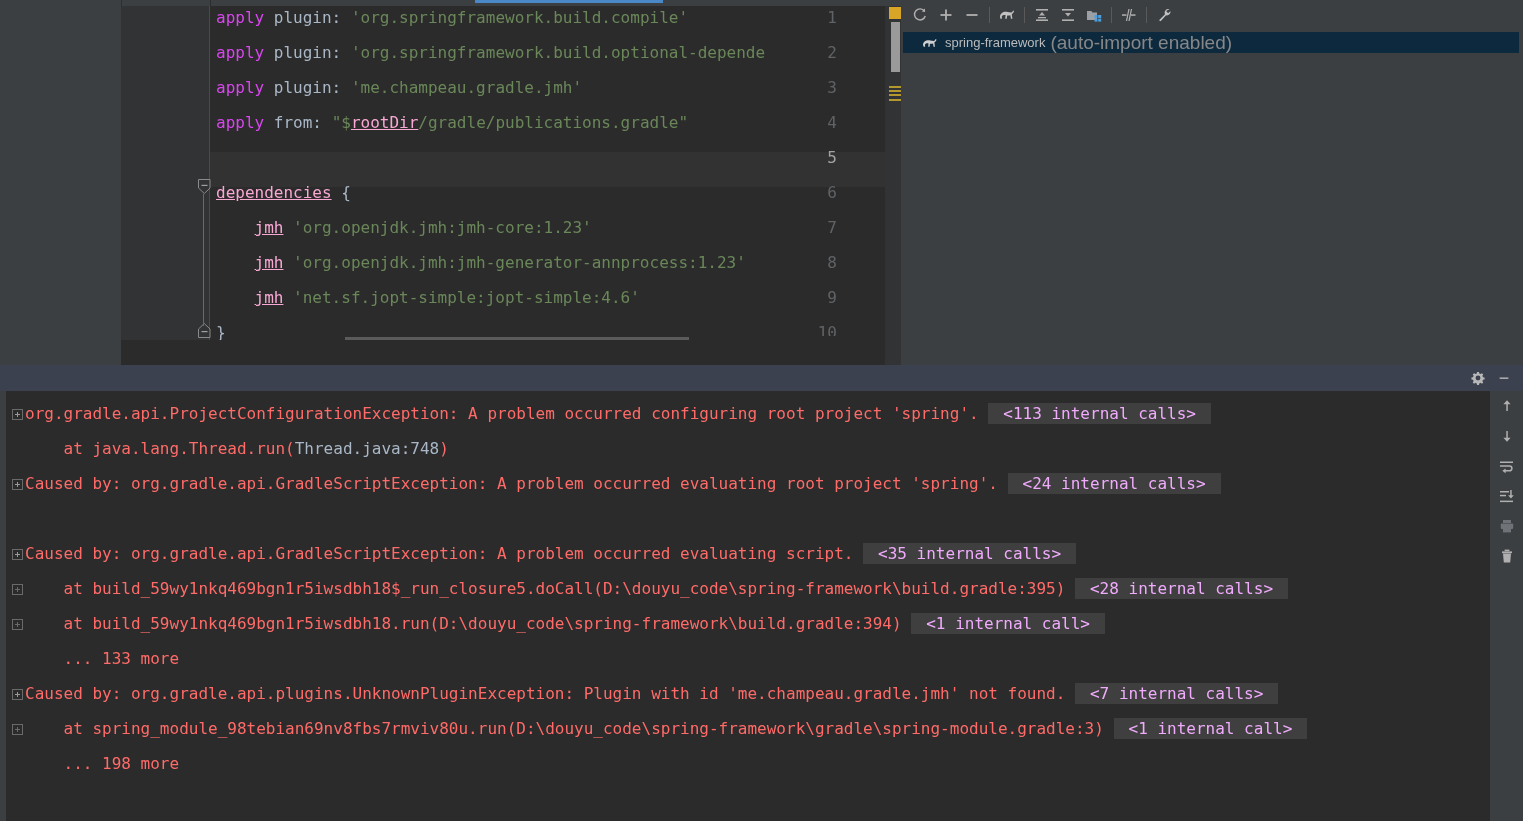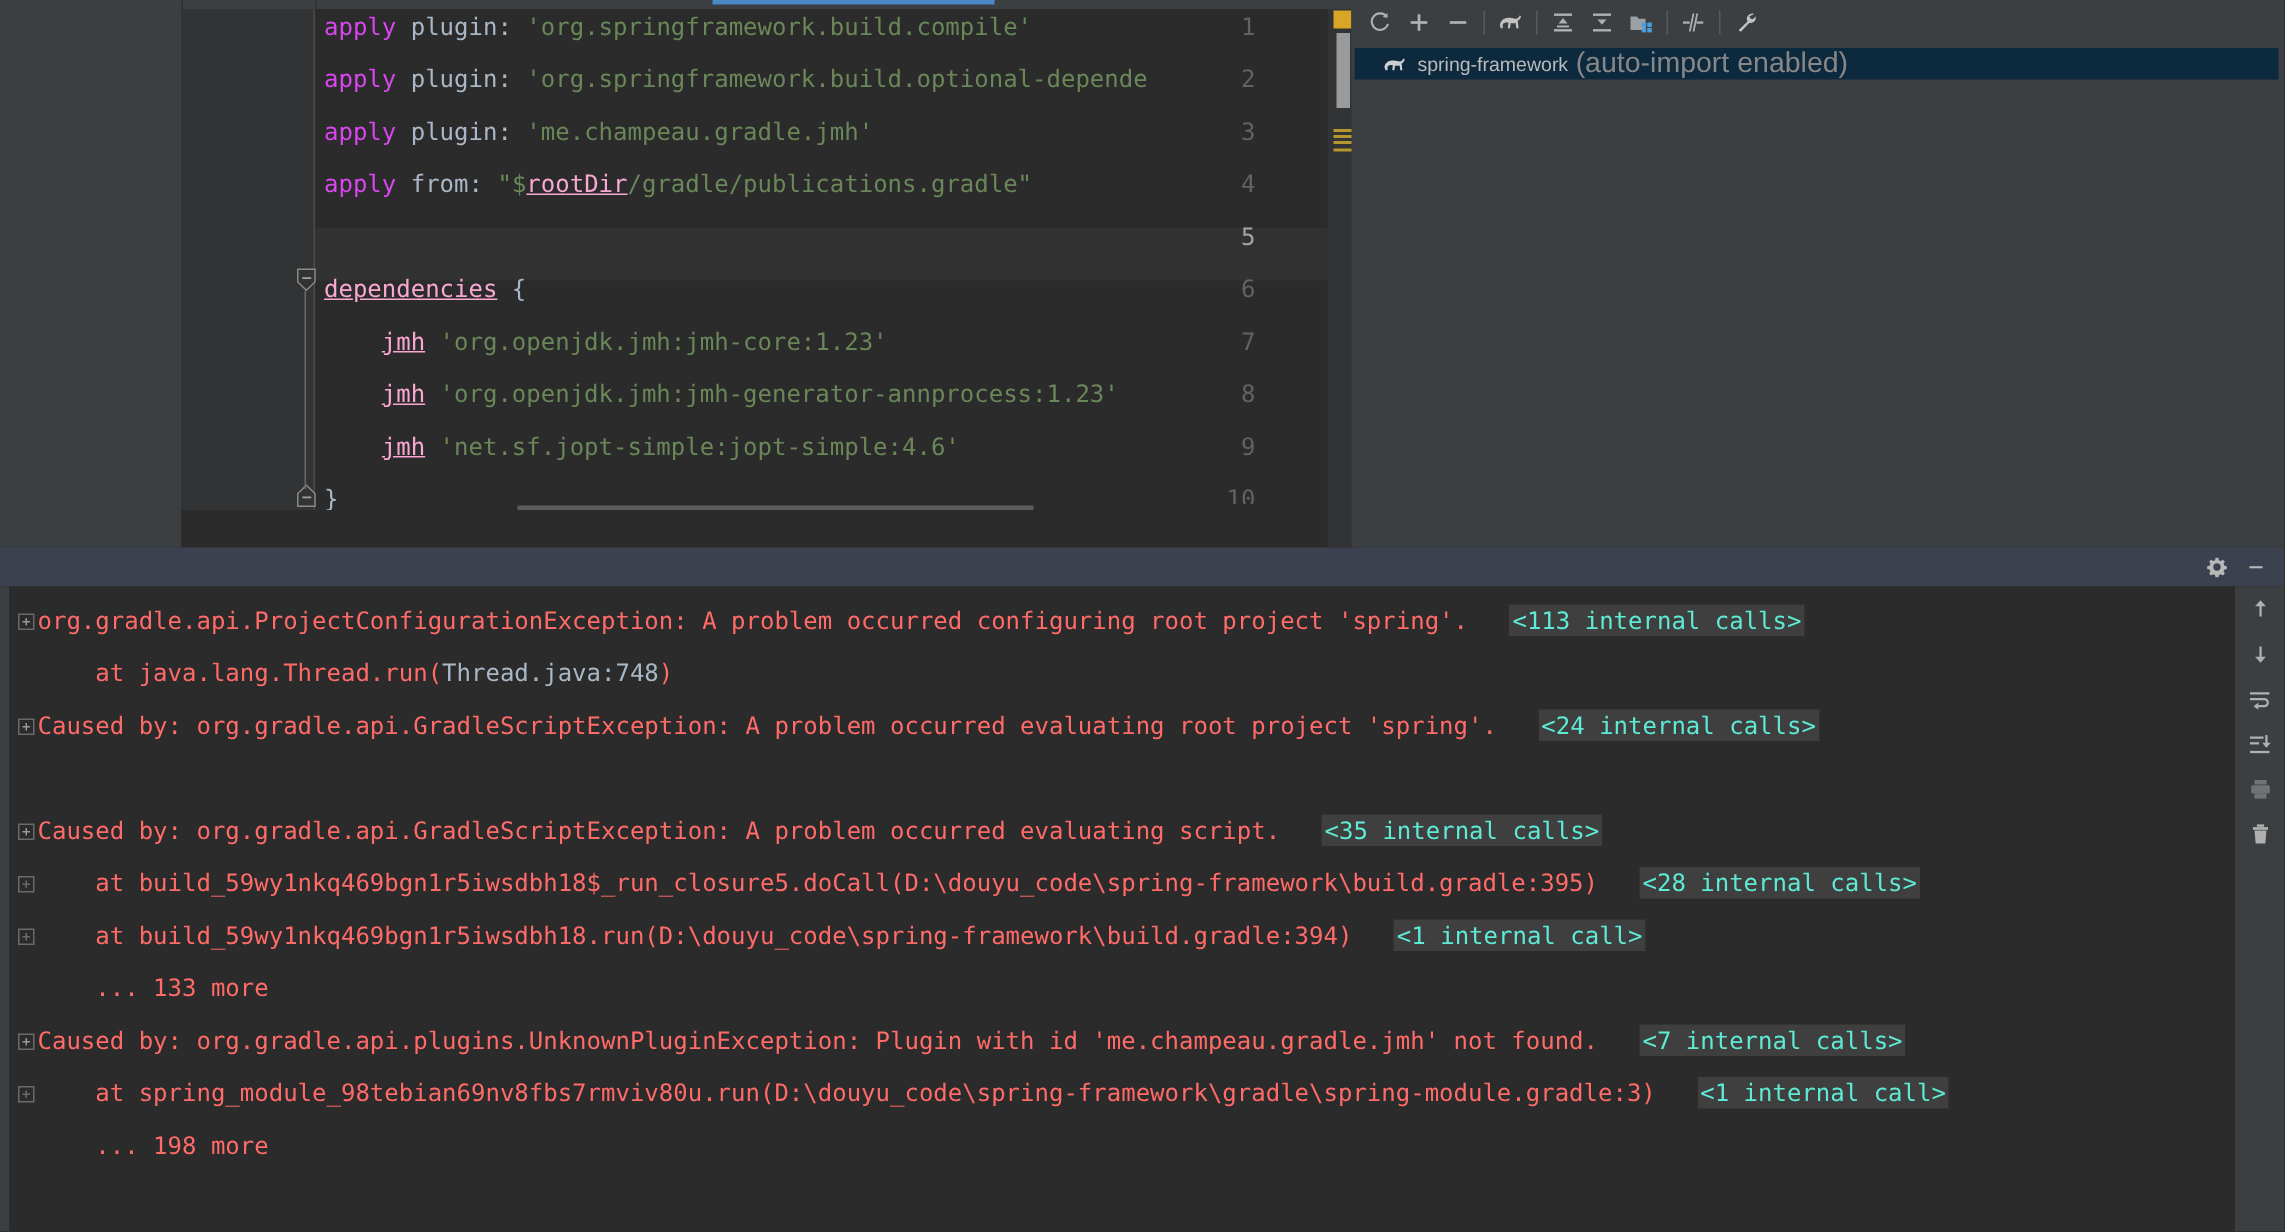--- a/index.html
+++ b/index.html
@@ -272,23 +272,22 @@
   }
   .plusbox::before {
     content: ""; position: absolute; left: 2px; top: 4px; width: 5px; height: 1px; background: #9a9a9a;
   }
   .plusbox::after {
     content: ""; position: absolute; left: 4px; top: 2px; width: 1px; height: 5px; background: #9a9a9a;
   }
   .plusbox.empty::before, .plusbox.empty::after { background: #6a6a6a; }
   .folded {
     background: #3f3f3f;
-    color: #5eead4;
-    padding: 1px 2px;
-    margin-left: 18px;
+    color: #f0abfc;
+    padding: 1px 15px;
   }
   .link {
     color: #a9b7c6;
   }
 </style>
 </head>
 <body>
 
 <div id="root">
 

